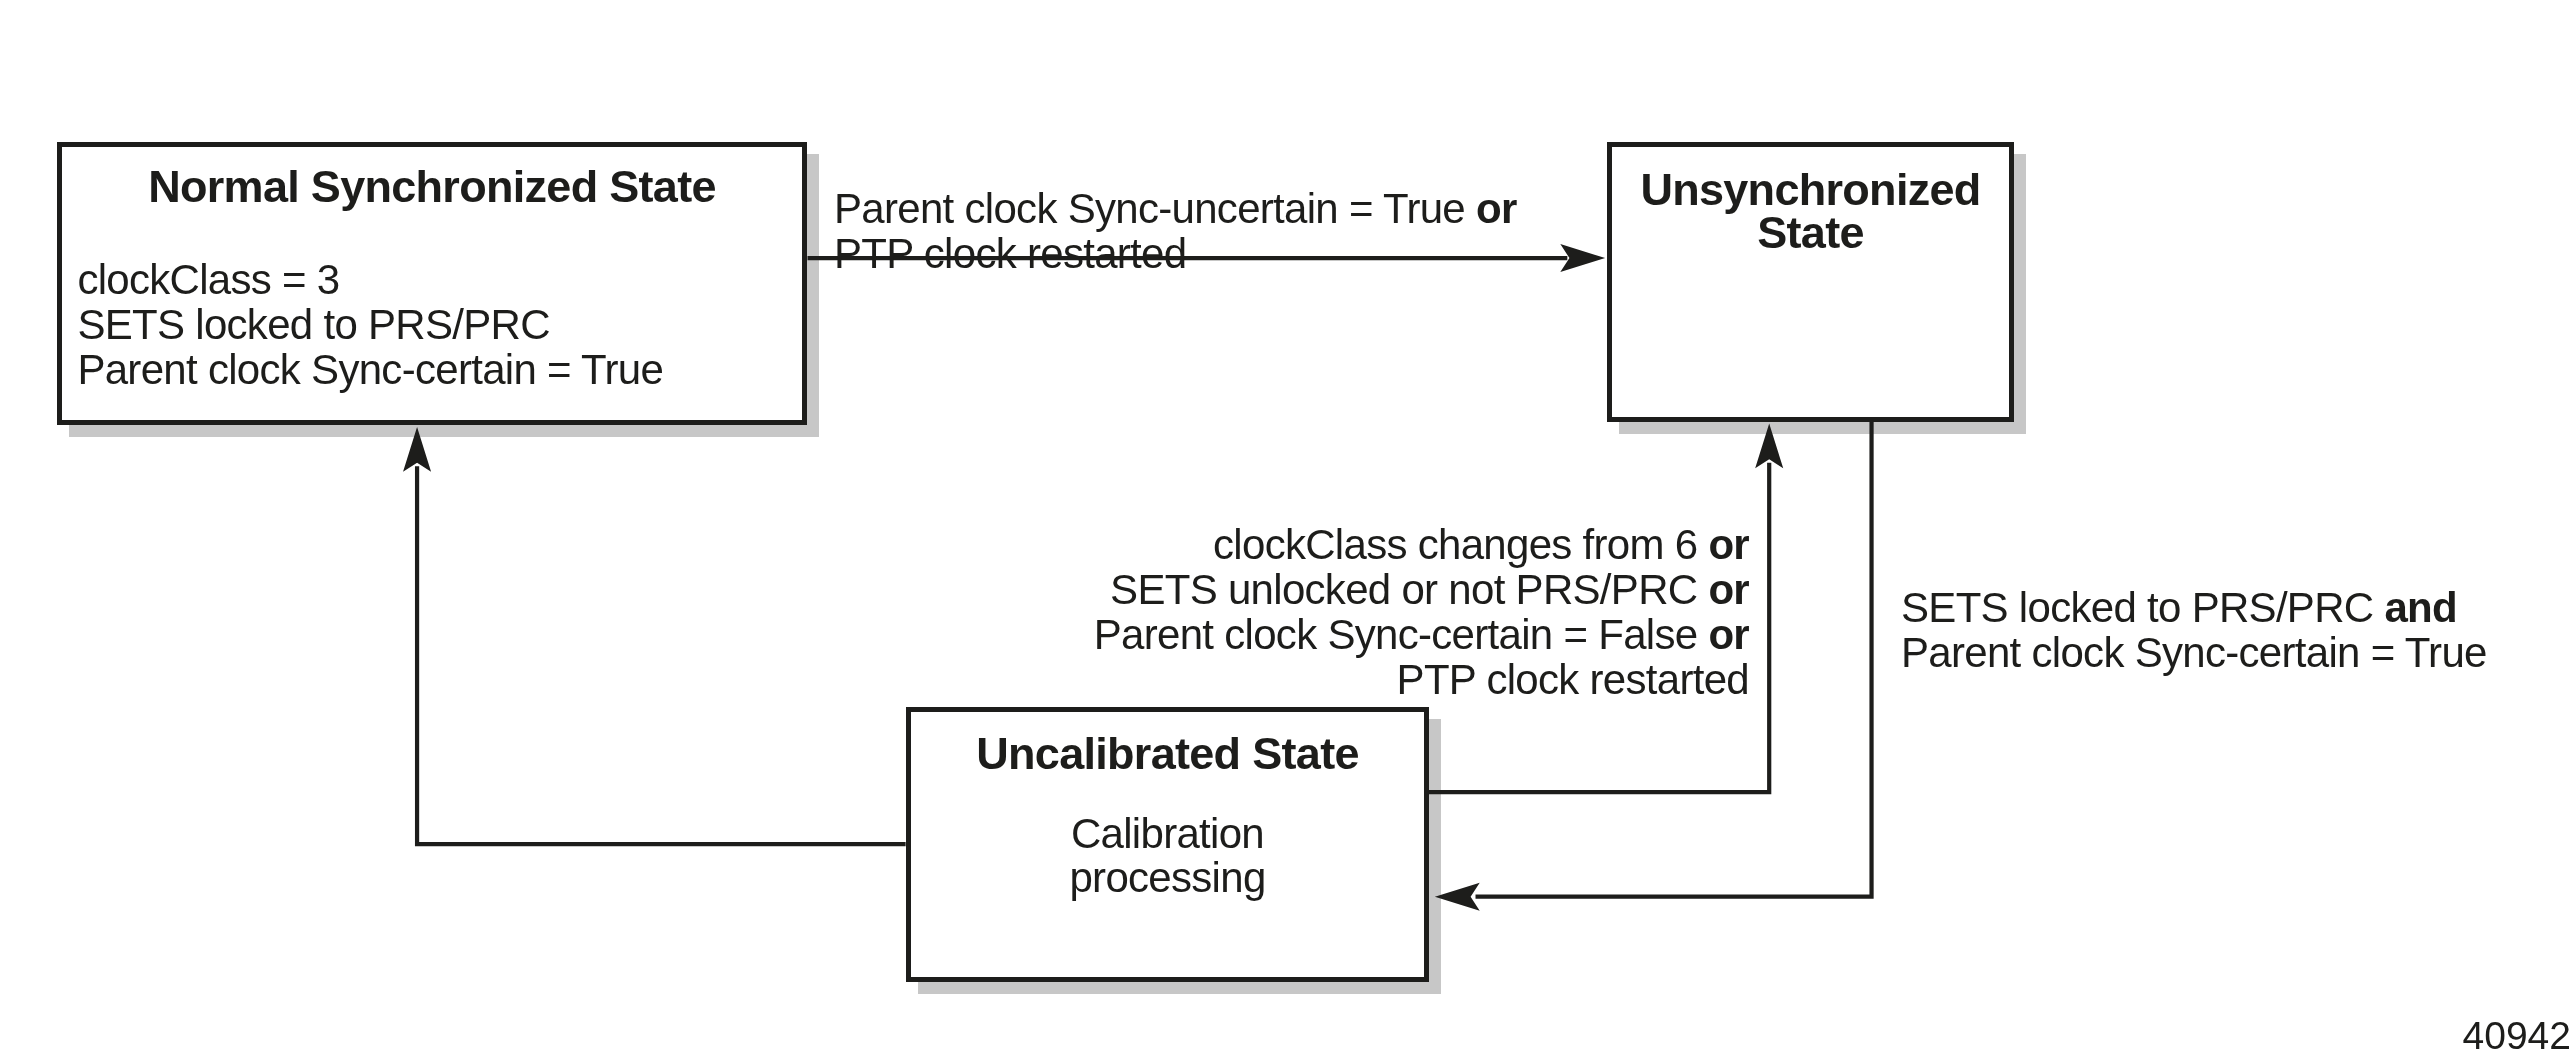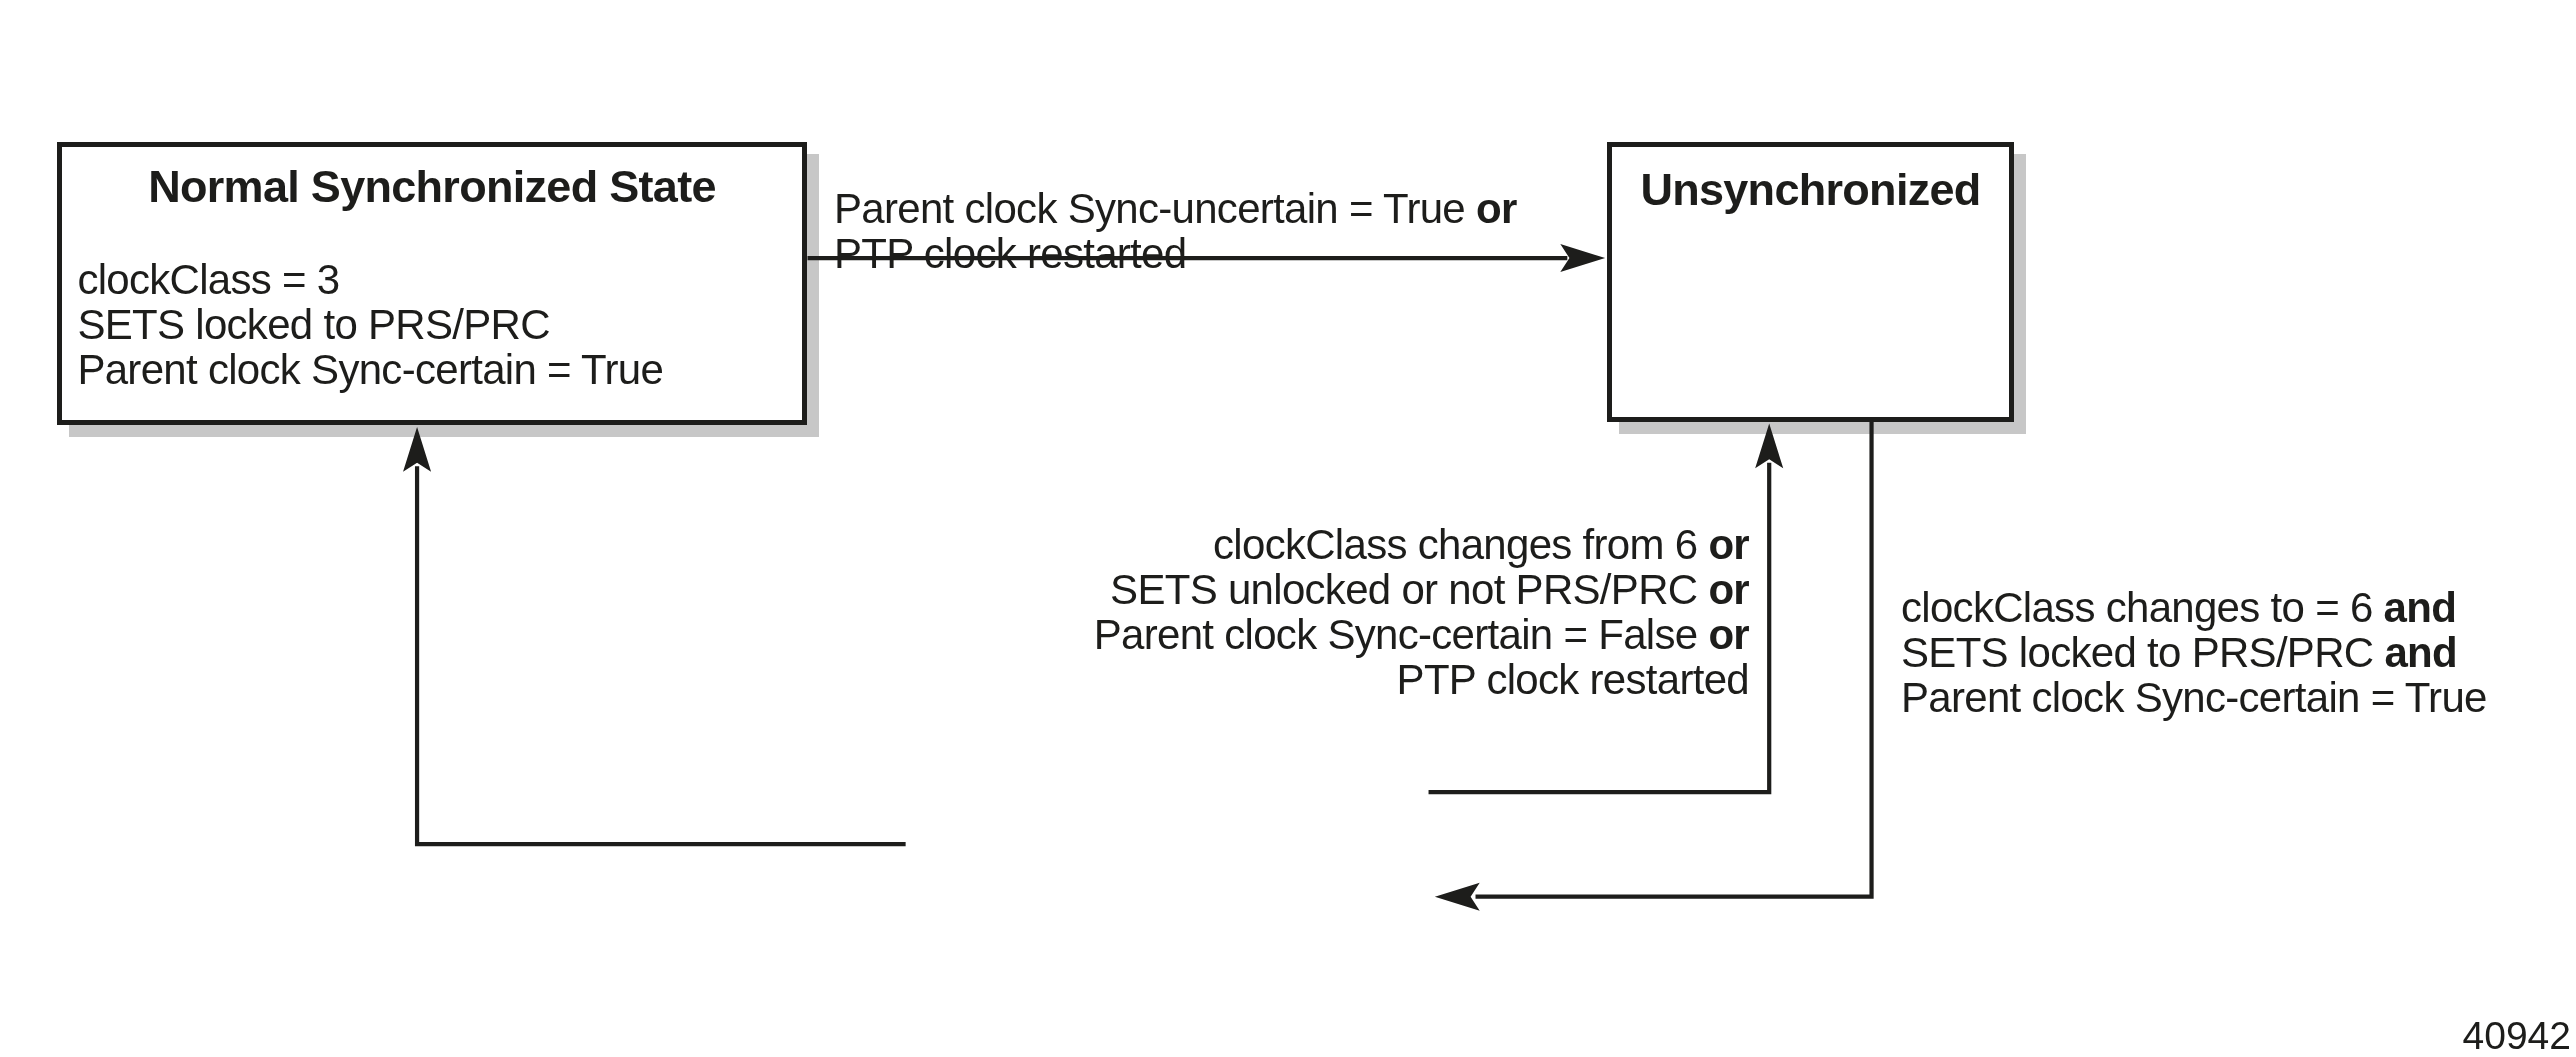--- a/index.html
+++ b/index.html
@@ -73,38 +73,45 @@
     <div class="box-conditions">
       <div>clockClass = 3</div>
       <div>SETS locked to PRS/PRC</div>
       <div>Parent clock Sync-certain = True</div>
     </div>
   </div>
 
   <div class="state-box" id="unsync-box">
     <div class="box-title">
       <div>Unsynchronized</div>
+      <div>State</div>
     </div>
   </div>
 
+  <div class="state-box" id="uncal-box">
+    <div class="box-title">Uncalibrated State</div>
+    <div class="box-centertext">
+      <div>Calibration</div>
+      <div>processing</div>
+    </div>
+  </div>
 
   <div class="edge-label" id="label-ntu">
     <div><span>Parent clock Sync-uncertain = True </span><span class="b">or</span></div>
     <div>PTP clock restarted</div>
   </div>
 
   <div class="edge-label" id="label-ctu">
     <div><span>clockClass changes from 6 </span><span class="b">or</span></div>
     <div><span>SETS unlocked or not PRS/PRC </span><span class="b">or</span></div>
     <div><span>Parent clock Sync-certain = False </span><span class="b">or</span></div>
     <div>PTP clock restarted</div>
   </div>
 
   <div class="edge-label" id="label-utc">
-    <div><span>clockClass changes to = 6 </span><span class="b">and</span></div>
     <div><span>SETS locked to PRS/PRC </span><span class="b">and</span></div>
     <div>Parent clock Sync-certain = True</div>
   </div>
 
   <div class="figure-number">40942</div>
 
 </div>
 
 
 </body></html>

